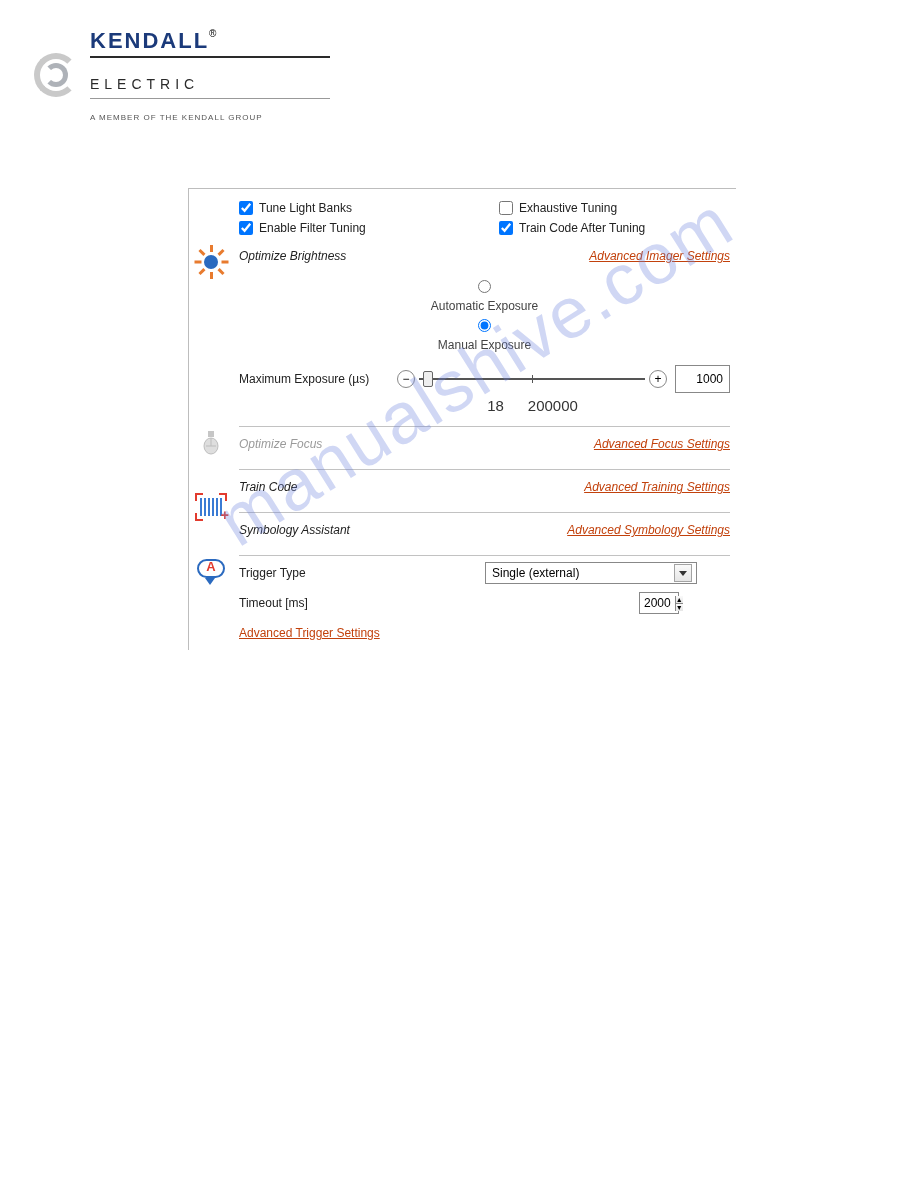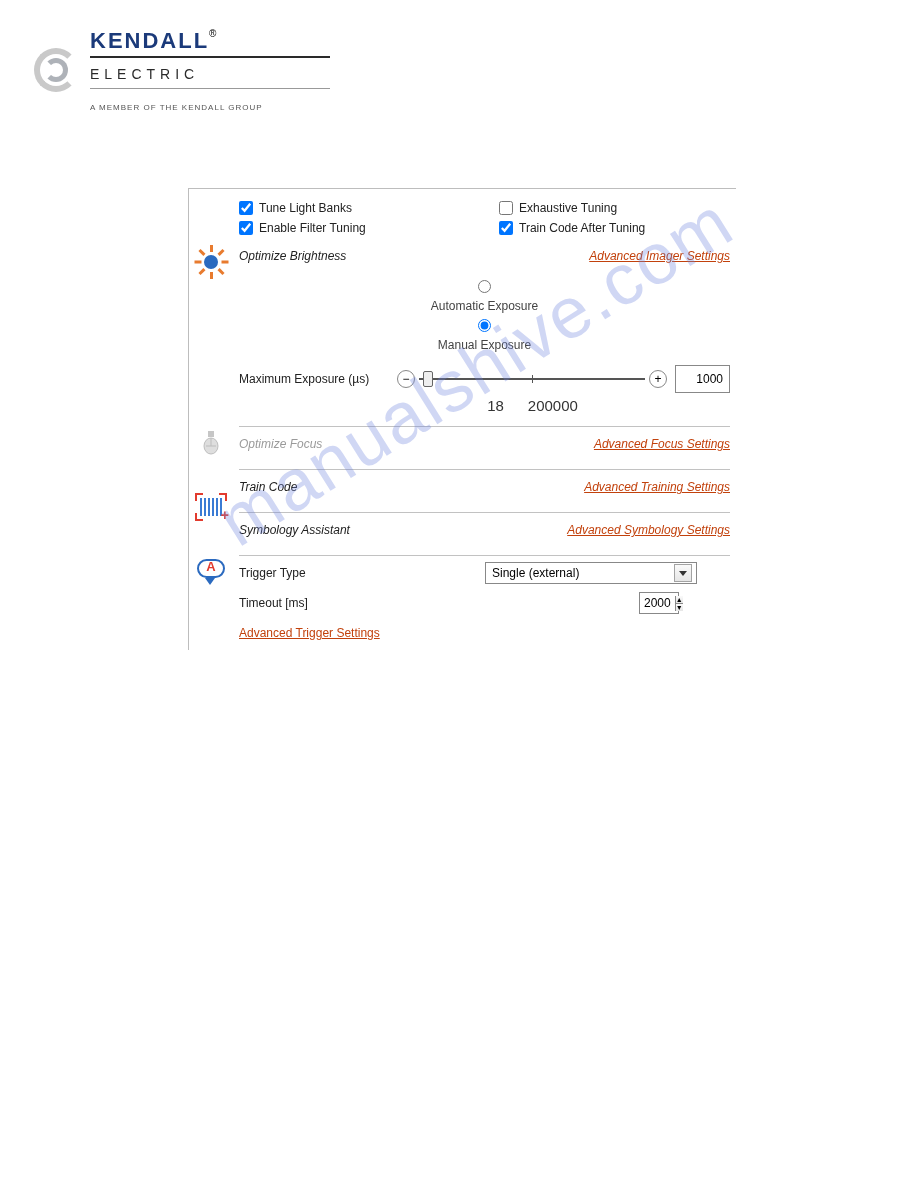--- a/index.html
+++ b/index.html
@@ -33,21 +33,21 @@
     }
     .logo-swirl::after {
       content:''; position:absolute; inset:12px;
       border:5px solid #aeb2b8;
       border-left-color:transparent;
       border-radius:50%;
     }
     .logo-text { display:flex; flex-direction:column; }
     .logo-name { font-weight:700; font-size:22px; letter-spacing:2px; color:#1b3a7a; font-family: Arial, sans-serif; }
     .logo-reg { font-size:10px; vertical-align:top; }
-    .logo-sub { font-size:14px; letter-spacing:5px; color:#2a2a2a; border-top:2px solid #2a2a2a; padding-top:8px; margin-top:2px; }
+    .logo-sub { font-size:14px; letter-spacing:5px; color:#2a2a2a; border-top:2px solid #2a2a2a; padding-top:18px; margin-top:2px; }
     .logo-member { font-size:8px; letter-spacing:1px; color:#555; margin-top:14px; }
     .logo-divider { border-top:1px solid #999; width:240px; margin-top:6px;}
     
     .panel {
       position: absolute;
       top: 188px;
       left: 188px;
       width: 548px;
       border-top: 1px solid #bdbdbd;
     }

